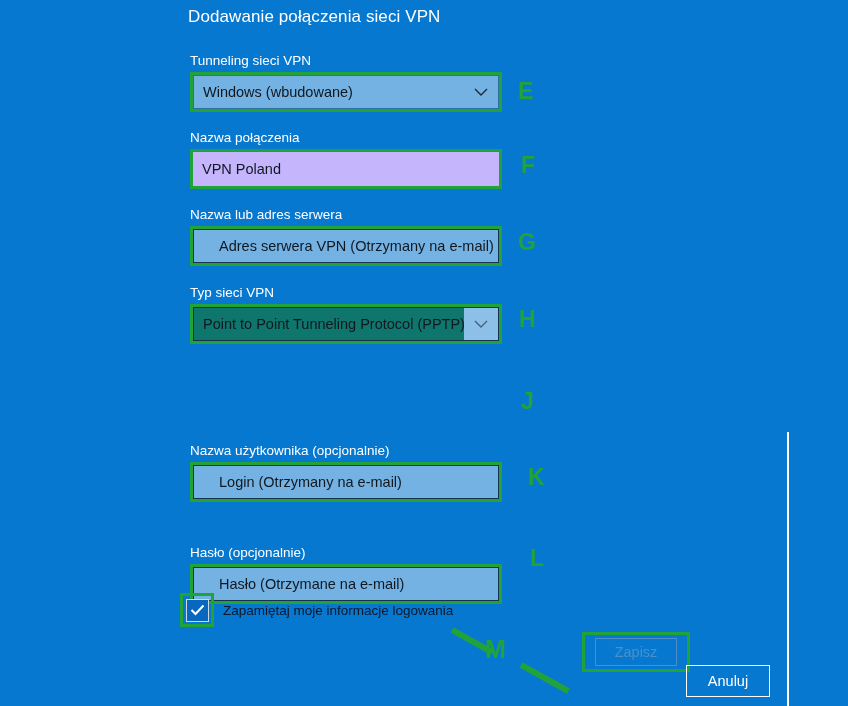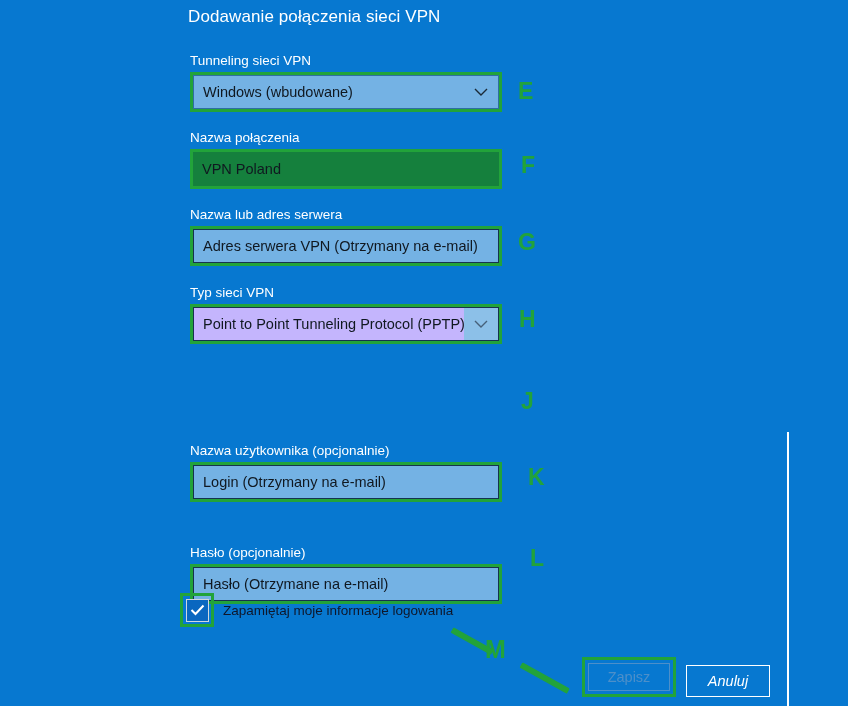--- a/index.html
+++ b/index.html
@@ -69,33 +69,34 @@
   }
   .control .txt {
     padding-left: 9px;
     white-space: nowrap;
     overflow: hidden;
   }
 
   
   .control.bordered {
     border: 1px solid #16324f;
+    padding-left: 16px;
   }
   
   .control.plain {
-    background: #15803d;
+    background: #c4b5fd;
     border: none;
   }
   
   .control.combo {
     background: #74b2e4;
     border: 1px solid #2f6ea3;
   }
   .control.combo.active {
-    background: #c4b5fd;
+    background: #0f766e;
     border: 1px solid #16324f;
   }
   .chev {
     position: absolute;
     right: 0;
     top: 0;
     bottom: 0;
     width: 34px;
     display: flex;
     align-items: center;
@@ -145,22 +146,22 @@
     height: 32px;
     font-size: 14.5px;
     display: flex;
     align-items: center;
     justify-content: center;
     background: transparent;
   }
   #save-hl {
     position: absolute;
     left: 582px;
-    top: 657px;
-    width: 94px;
+    top: 632px;
+    width: 108px;
     height: 40px;
     border: 3px solid #22a33a;
     box-sizing: border-box;
     display: flex;
     align-items: center;
     justify-content: center;
   }
   #save-button {
     width: 82px;
     height: 28px;
@@ -168,21 +169,20 @@
     color: #4d8fc9;
   }
   #cancel-button {
     position: absolute;
     left: 686px;
     top: 665px;
     width: 84px;
     height: 32px;
     border: 1px solid #ffffff;
     color: #ffffff;
-    font-style: italic;
   }
 
   
   .ann {
     position: absolute;
     color: #22a33a;
     font-size: 23px;
     font-weight: bold;
     font-family: "Liberation Sans", sans-serif;
   }

